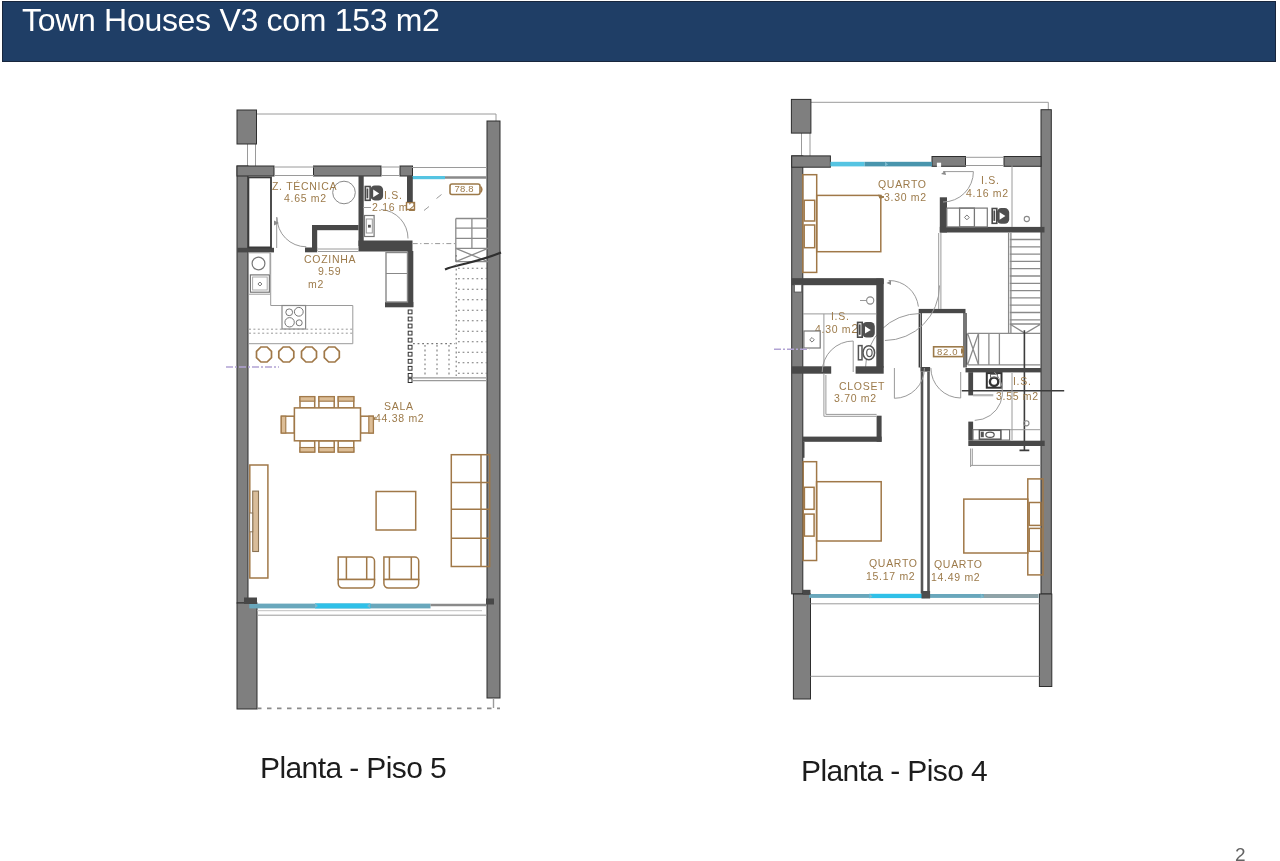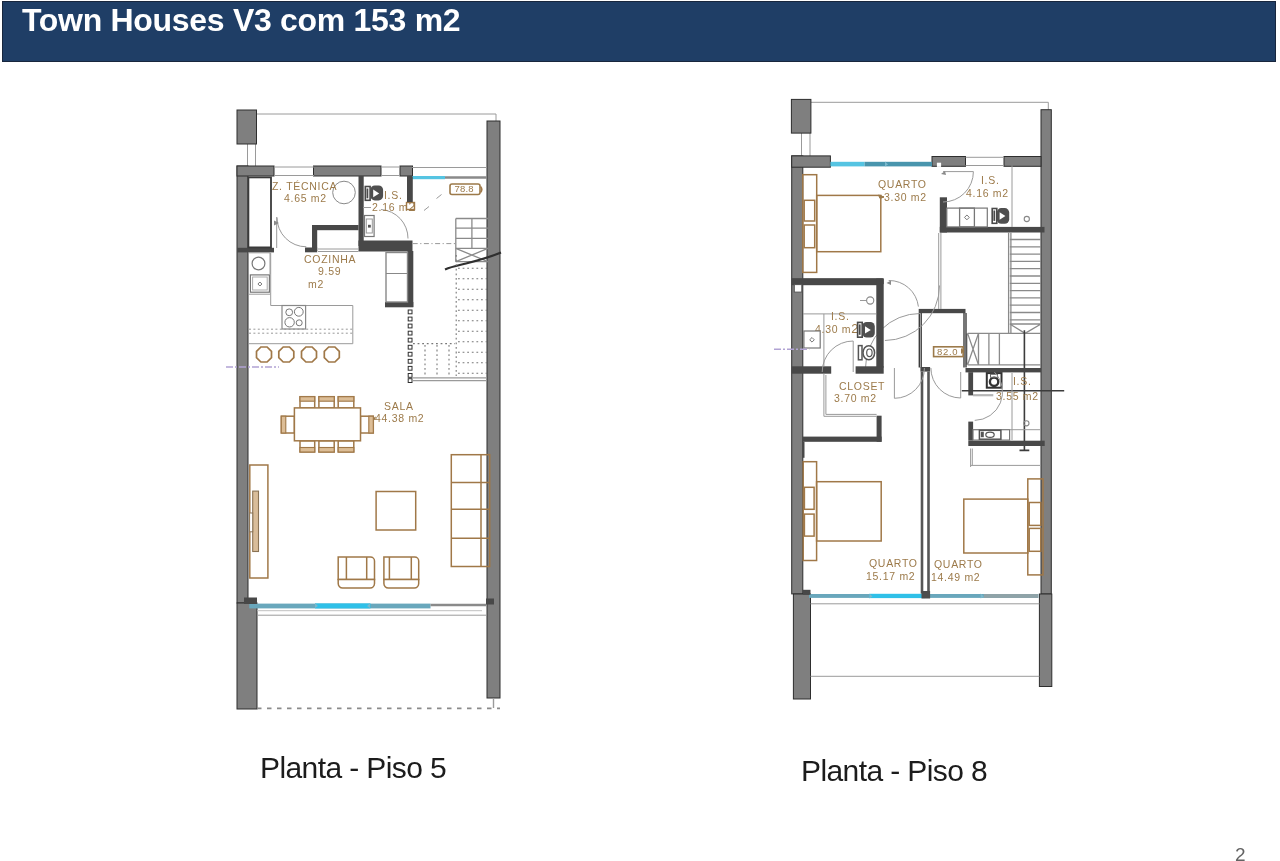--- a/index.html
+++ b/index.html
@@ -1,40 +1,40 @@
 <!DOCTYPE html>
 <html><head>
 <meta charset="utf-8">
 <style>
 html,body{margin:0;padding:0;background:#fff;width:1280px;height:861px;overflow:hidden;
   font-family:"Liberation Sans",sans-serif;position:relative}
 #hdr{position:absolute;left:2px;top:1px;width:1274px;height:61px;background:#1f3e66;
   border:1px solid #18263d;box-sizing:border-box}
-#hdr span{position:absolute;left:19px;top:0px;color:#fff;font-size:32px;font-weight:bold;letter-spacing:-.3px}
+#hdr span{position:absolute;left:19px;top:0px;color:#fff;font-size:32px;font-weight:normal;letter-spacing:-.3px}
 .cap{position:absolute;color:#1c1c1c;font-size:30px;letter-spacing:-.6px;white-space:nowrap}
 #cap0{left:260px;top:751px}
 #cap1{left:801px;top:754px}
 #pg{position:absolute;left:1235px;top:844px;color:#636363;font-size:19px}
 svg{position:absolute}
 text{fill:#9c7a4a;font-size:10.5px;letter-spacing:.7px}
 .w{fill:#7f7f7f;stroke:#2e2e2e;stroke-width:1}
 .d{fill:#484848}
 .tl{stroke:#9a9a9a;stroke-width:1;fill:none}
 .t2{stroke:#8a8a8a;stroke-width:1.3;fill:none}
 .br{stroke:#a07848;stroke-width:1.5;fill:none}
 .brw{stroke:#a07848;stroke-width:1.5;fill:#fff}
 .gy{stroke:#777;stroke-width:1.2;fill:#fff}
 </style>
 </head>
 <body>
 <div id="hdr">
     <span>Town Houses V3 com 153 m2</span>
   </div>
 <div id="cap0" class="cap">Planta - Piso 5</div>
-<div id="cap1" class="cap">Planta - Piso 8</div>
+<div id="cap1" class="cap">Planta - Piso 4</div>
 <div id="pg">2</div>
 <svg id="p0" style="left:220px;top:95px" width="290" height="625" viewBox="220 95 290 625">
 
 <path class="tl" d="M256,114 H496 M496,114 V121 M247.5,144 V166 M255.5,144 V166"></path>
 
 <rect class="w" x="237" y="110" width="19.5" height="34"></rect>
 
 <rect class="w" x="237" y="166" width="11" height="437"></rect>
 <rect class="w" x="237" y="603" width="20" height="106"></rect>
 <rect class="w" x="487" y="121" width="13" height="577"></rect>

